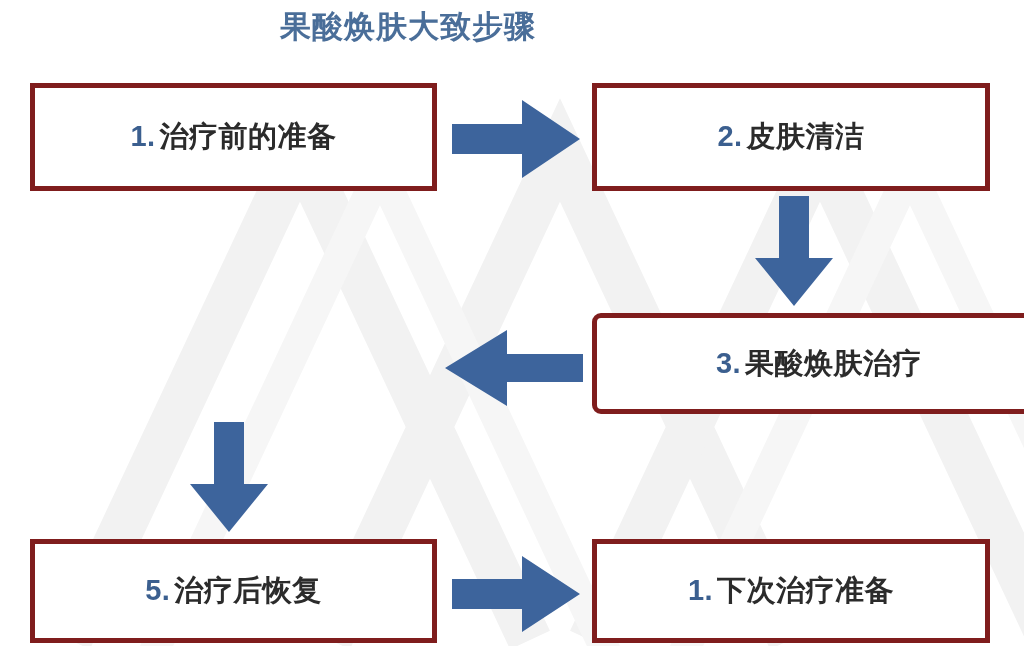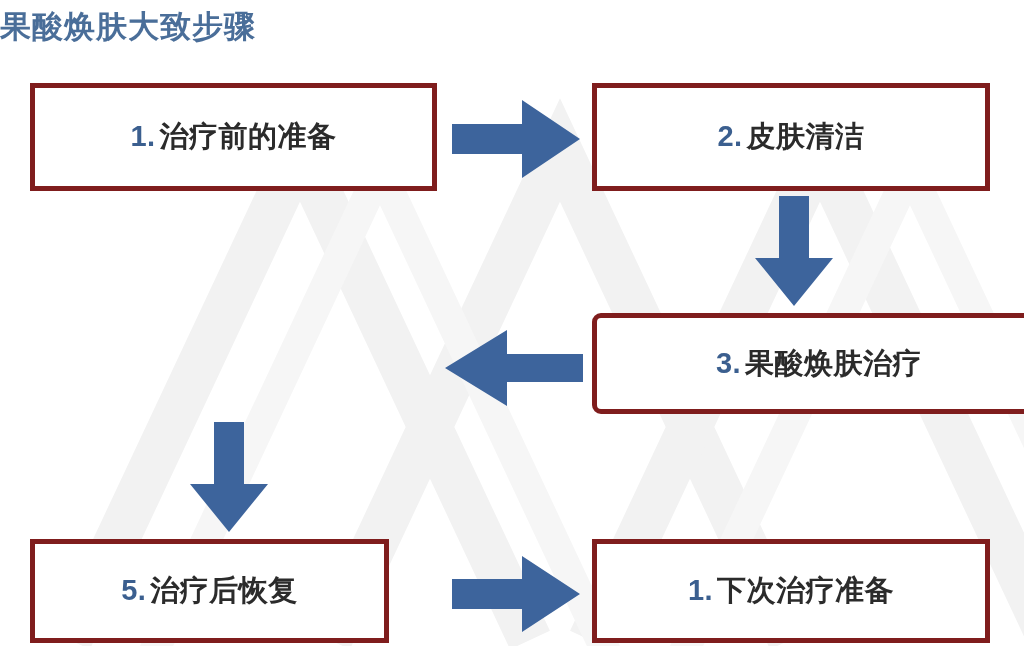--- a/index.html
+++ b/index.html
@@ -30,21 +30,21 @@
     pointer-events: none;
     z-index: 0;
   }
 
   
   .chart-title {
     position: absolute;
     left: 0;
     top: 6px;
     width: 816px;
-    text-align: left;
+    text-align: center;
     font-size: 31px;
     font-weight: bold;
     letter-spacing: 1px;
     color: #4a6e99;
     z-index: 3;
     white-space: nowrap;
   }
 
   
   .step-box {
@@ -67,21 +67,21 @@
   .step-num {
     color: #3b5f8f;
     font-weight: bold;
     margin-right: 4px;
   }
 
   .box-1 { left: 30px;  top: 83px;  width: 407px; height: 108px; }
   .box-2 { left: 592px; top: 83px;  width: 398px; height: 108px; }
   .box-3 { left: 592px; top: 313px; width: 454px; height: 101px; border-radius: 9px; }
   .box-4 { left: 30px;  top: 313px; width: 407px; height: 101px; }
-  .box-5 { left: 30px;  top: 539px; width: 359px; height: 104px; }
+  .box-5 { left: 30px;  top: 539px; width: 407px; height: 104px; }
   .box-6 { left: 592px; top: 539px; width: 398px; height: 104px; }
 
   
   .arrow {
     position: absolute;
     z-index: 2;
   }
   .arrow svg { display: block; }
 
   .arrow-1to2 { left: 452px; top: 100px; width: 128px; height: 78px; }

